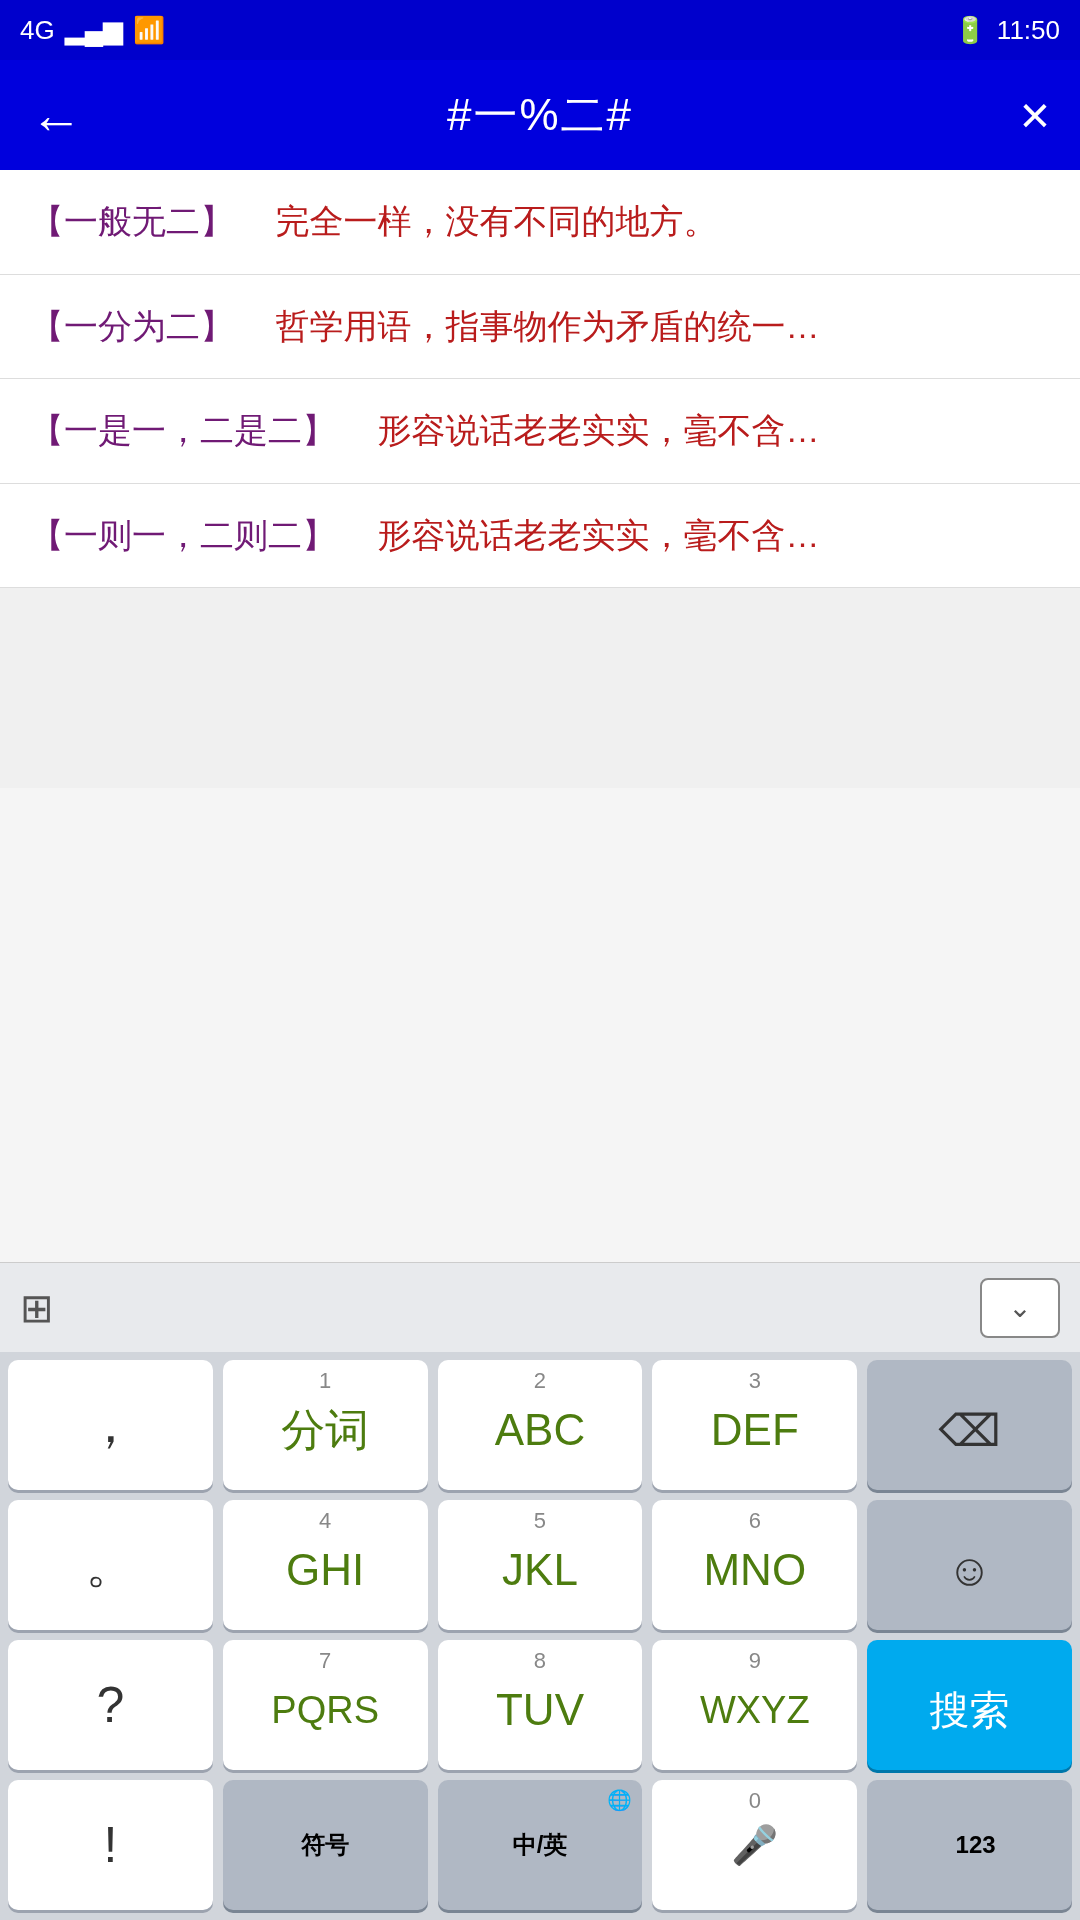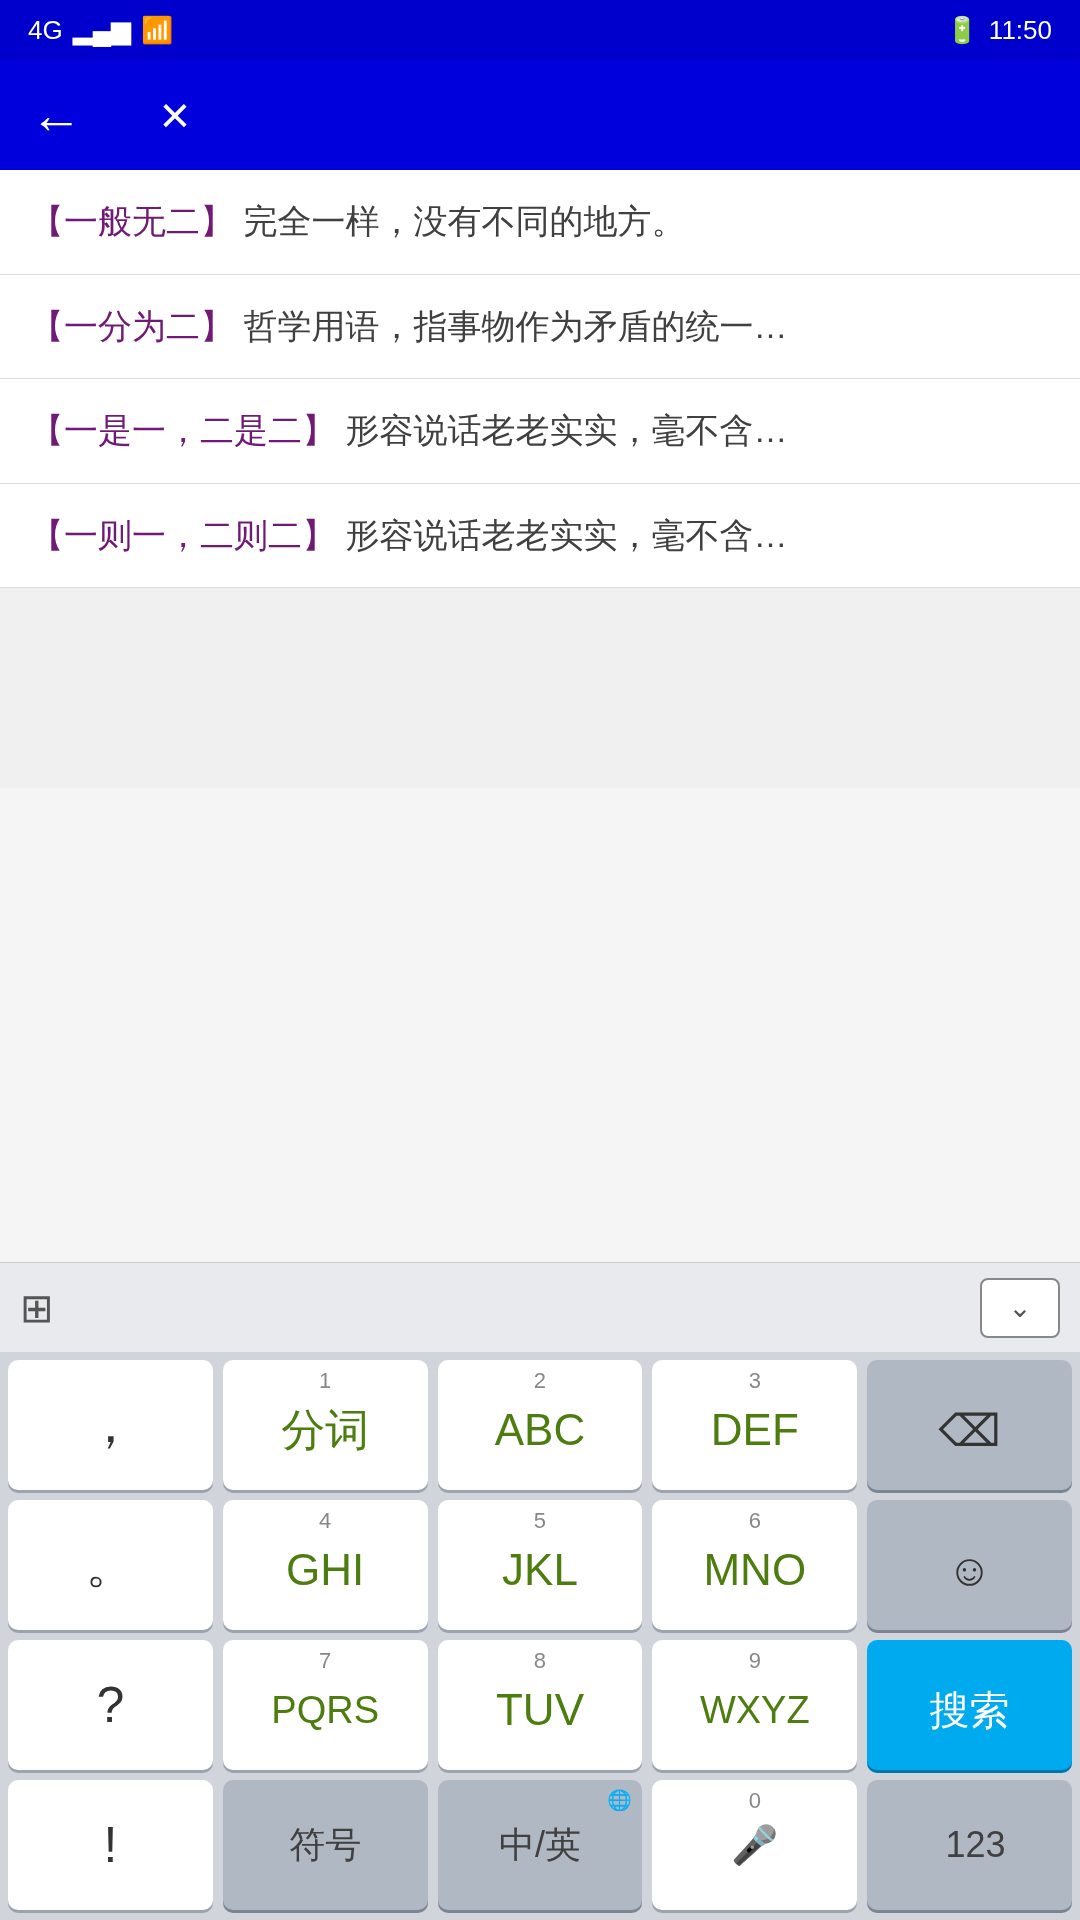--- a/index.html
+++ b/index.html
@@ -12,21 +12,21 @@
       display: flex;
       flex-direction: column;
     }
 
     
     .status-bar {
       background: #0000cc;
       height: 60px;
       display: flex;
       justify-content: space-between;
-      padding: 0 28px;
+      padding: 0 20px;
       color: white;
       font-size: 26px;
     }
     .status-left { display: flex; align-items: center; gap: 10px; }
     .status-right { display: flex; align-items: center; gap: 10px; }
 
     
     .top-bar {
       background: #0000dd;
       height: 110px;
@@ -67,21 +67,22 @@
       font-size: 34px;
       color: #333;
       line-height: 1.4;
       background: white;
     }
     .result-item .keyword {
       color: #701a75;
       font-weight: normal;
     }
     .result-item .definition {
-      color: #404040;
+      color: #b91c1c;
+      margin-left: 32px;
     }
 
     
     .keyboard-container {
       background: #d1d5db;
       display: flex;
       flex-direction: column;
     }
 
     
@@ -164,22 +165,23 @@
       font-size: 40px;
     }
     .key.gray .key-label {
       color: #333;
     }
     .key-punct {
       font-size: 50px;
       color: #333;
     }
     .key-small-label {
-      font-size: 36px;
-      color: #404040;
+      font-size: 24px;
+      color: #000000;
+      font-weight: bold;
     }
     .key-symbol {
       flex: 1.2;
       min-height: 110px;
     }
     .key-lang {
       flex: 1.2;
       min-height: 110px;
       position: relative;
     }
@@ -211,20 +213,21 @@
     <span>📶</span>
   </div>
   <div class="status-right">
     <span>🔋</span>
     <span>11:50</span>
   </div>
 </div>
 
 <div class="top-bar">
   <div class="back-btn">←</div>
+  <div class="title">#一%二#</div>
   <div class="close-btn">×</div>
 </div>
 
 <div class="results-list">
   <div class="result-item">
     <span class="keyword">【一般无二】</span>
     <span class="definition">完全一样，没有不同的地方。</span>
   </div>
   <div class="result-item">
     <span class="keyword">【一分为二】</span>

